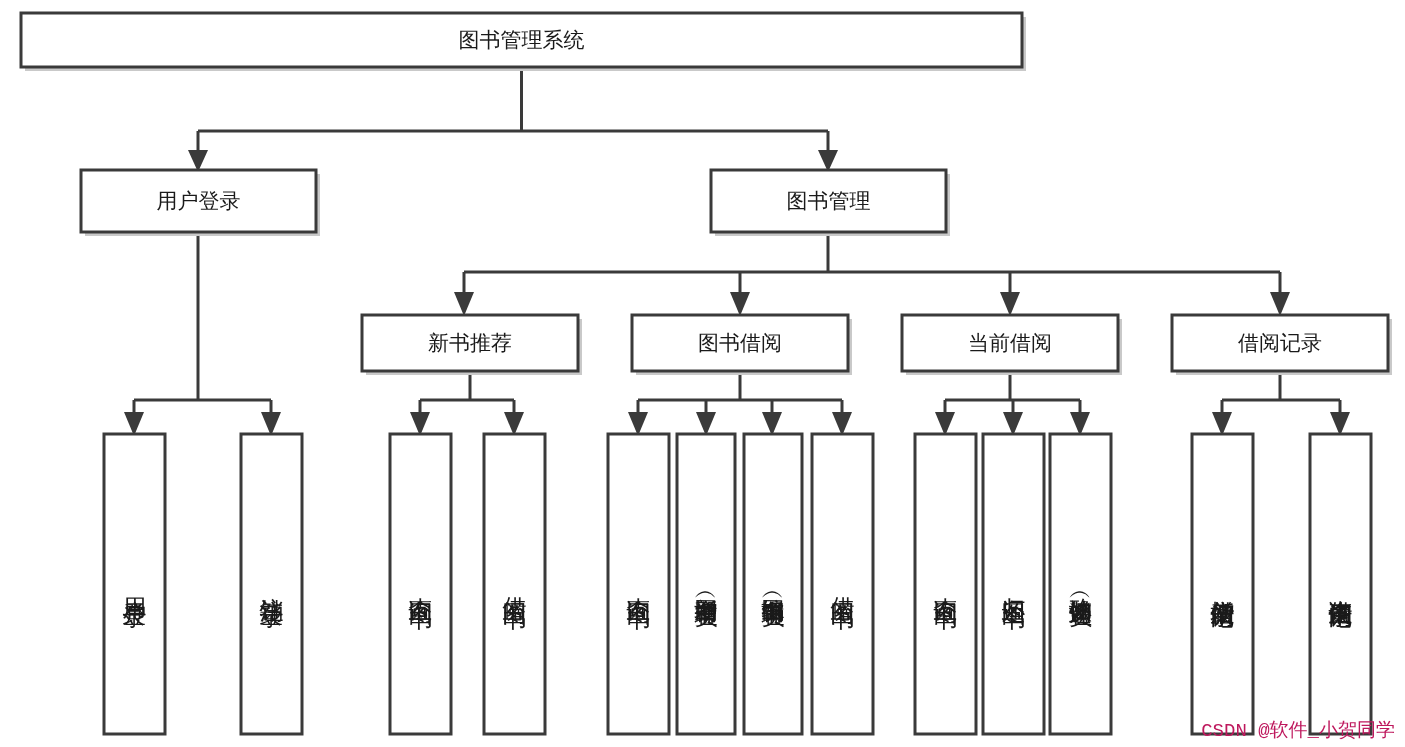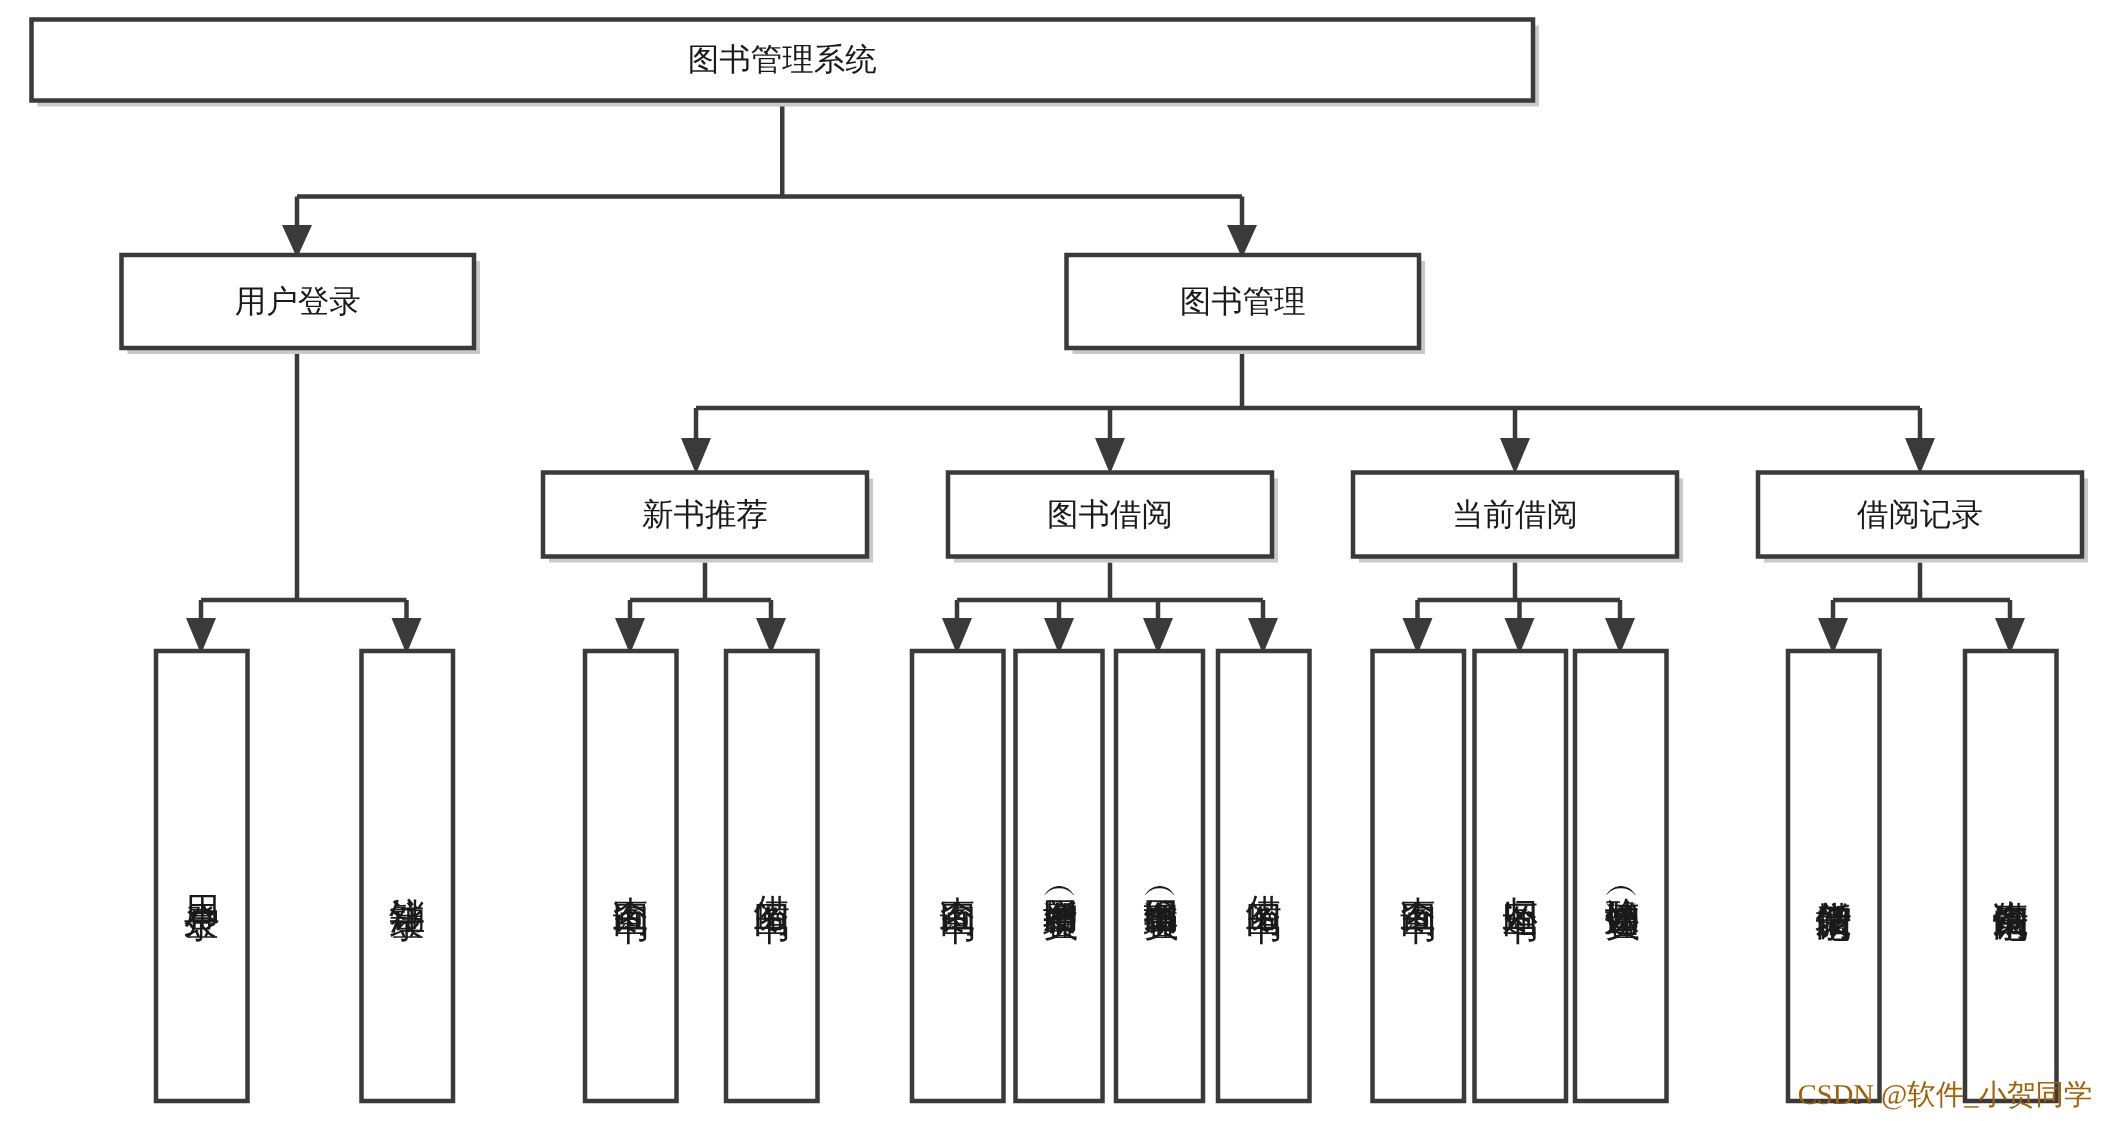--- a/index.html
+++ b/index.html
@@ -62,23 +62,23 @@
     display: flex;
     align-items: center;
     justify-content: center;
     white-space: nowrap;
     pointer-events: none;
   }
   .watermark {
     position: absolute;
     right: 10px;
     bottom: 4px;
-    font-family: Liberation Serif, serif;
+    font-family: Liberation Mono, monospace;
     font-size: 19px;
-    color: #a16207;
+    color: #be185d;
     white-space: nowrap;
   }
 </style>
 </head>
 <body>
 
 <div id="diagram-root">
 
   <svg class="tree" viewBox="0 0 1405 747">
     <defs></defs>

